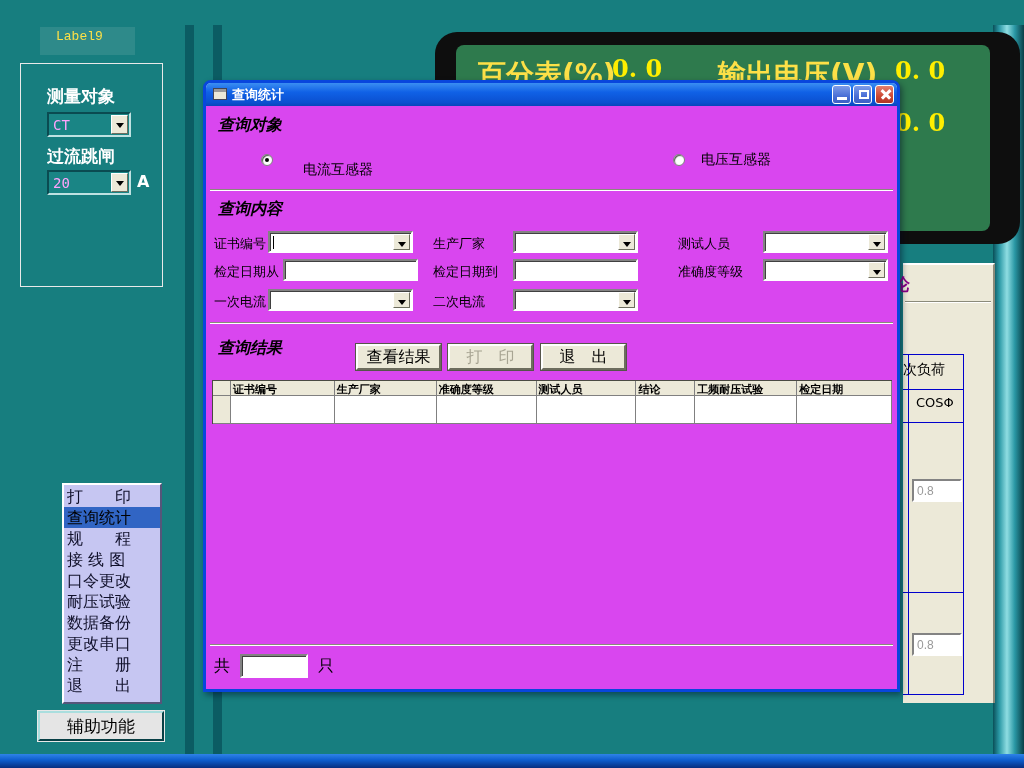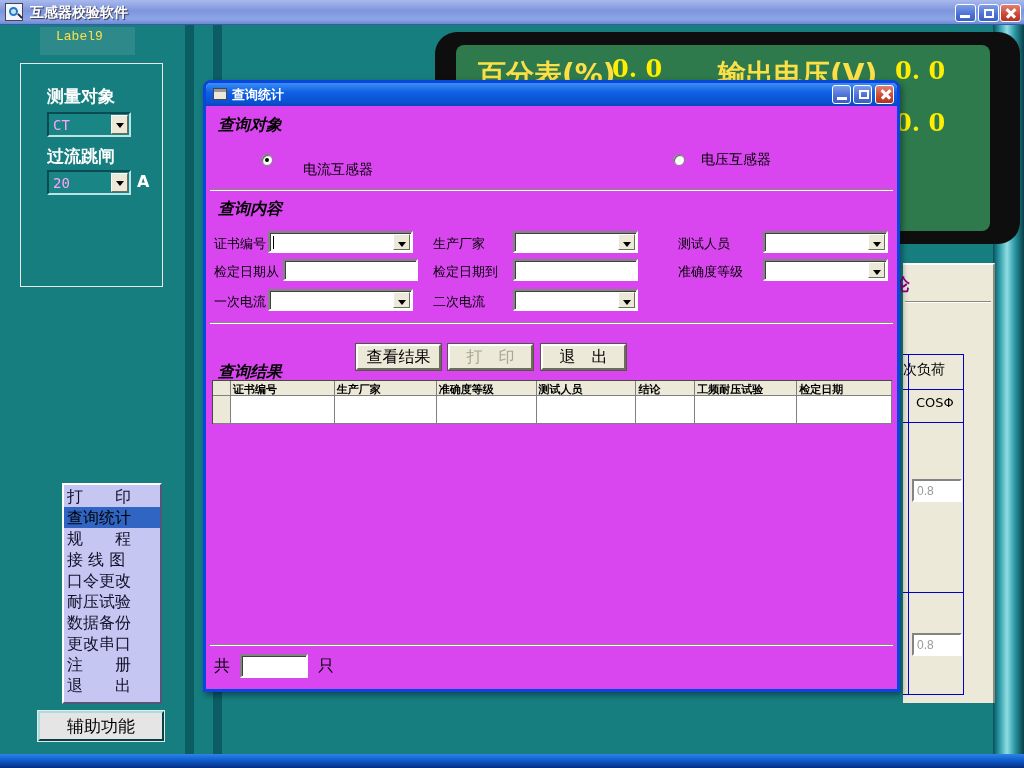--- a/index.html
+++ b/index.html
@@ -126,37 +126,20 @@
   <div class="abs label9-text">Label9</div>
 
   <div class="abs lcd-frame"></div>
   <div class="abs lcd-screen"></div>
   <div class="abs lcd-label" style="left:478px; top:56px;">百分表(%)</div>
   <div class="abs lcd-value" style="left:612px; top:54px;">0. 0</div>
   <div class="abs lcd-label" style="left:718px; top:56px;">输出电压(V)</div>
   <div class="abs lcd-value" style="left:895px; top:56px;">0. 0</div>
   <div class="abs lcd-value" style="left:895px; top:108px;">0. 0</div>
 
-  <div class="abs main-titlebar">
-    <div class="abs main-icon">
-      <div class="lens"></div>
-        <div class="handle"></div>
-    </div>
-    <div class="abs main-title-text">互感器校验软件</div>
-    <div class="abs cap-btn cap-blue" style="left:955px;">
-        <div class="glyph-min"></div>
-      </div>
-    <div class="abs cap-btn cap-blue" style="left:978px;">
-        <div class="glyph-box"></div>
-      </div>
-    <div class="abs cap-btn cap-red" style="left:1000px;">
-        <div class="glyph-x1"></div>
-        <div class="glyph-x2"></div>
-      </div>
-  </div>
 
   <div class="abs measure-box"></div>
   <div class="abs measure-label" style="left:47px; top:85px;">测量对象</div>
   <div class="abs teal-combo" style="left:47px; top:112px;">
     <span class="val">CT</span>
     <span class="combo-btn">
         <span class="tri"></span>
       </span>
   </div>
   <div class="abs measure-label" style="left:47px; top:145px;">过流跳闸</div>
@@ -269,21 +252,21 @@
       </div>
       <div class="abs fld-label" style="left:227px; top:187px;">二次电流</div>
       <div class="abs sunken dlg-combo" style="left:307px; top:183px; width:125px;">
         <span class="combo-btn">
             <span class="tri"></span>
           </span>
       </div>
 
       <div class="abs groove" style="left:4px; right:4px; top:216px;"></div>
 
-      <div class="abs sec-heading" style="left:12px; top:232px;margin-top:24px;">查询结果</div>
+      <div class="abs sec-heading" style="left:12px; top:232px;">查询结果</div>
       <div class="abs btn3d" style="left:150px; top:238px; width:85px; height:26px; line-height:22px;">查看结果</div>
       <div class="abs btn3d disabled" style="left:242px; top:238px; width:85px; height:26px; line-height:22px;">打　印</div>
       <div class="abs btn3d" style="left:335px; top:238px; width:85px; height:26px; line-height:22px;">退　出</div>
 
       <div class="abs result-table tbl-wrap">
         <div class="tr">
           <div class="th" style="width:18px;"></div>
           <div class="th" style="width:104px;">证书编号</div>
           <div class="th" style="width:102px;">生产厂家</div>
           <div class="th" style="width:100px;">准确度等级</div>

